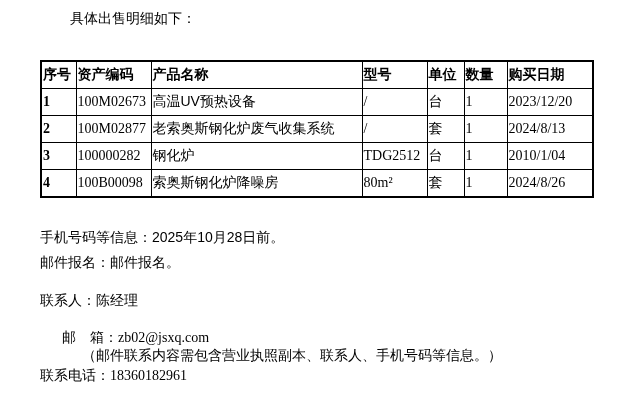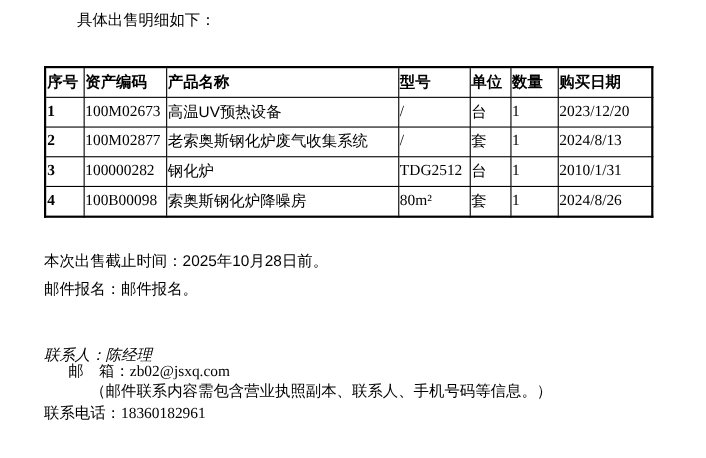--- a/index.html
+++ b/index.html
@@ -52,21 +52,21 @@
   }
 
   .line {
     position: absolute;
     left: 40px;
     white-space: nowrap;
     line-height: 16px;
   }
   .line-deadline   { top: 229px; }
   .line-registration { top: 254px; }
-  .line-person     { top: 314px; font-style: italic; }
+  .line-person     { top: 292px; }
   .line-email      { top: 329px; margin-left: 22px; }
   .line-email-note { top: 347px; left: 82px; }
   .line-phone      { top: 367px; }
 </style>
 </head>
 <body>
 
 <div class="page">
 
   <div class="title">具体出售明细如下：</div>
@@ -111,36 +111,36 @@
         <td class="col-qty">1</td>
         <td class="col-date">2024/8/13</td>
       </tr>
       <tr>
         <td class="col-index">3</td>
         <td class="col-code">100000282</td>
         <td class="col-product">钢化炉</td>
         <td class="col-model">TDG2512</td>
         <td class="col-unit">台</td>
         <td class="col-qty">1</td>
-        <td class="col-date">2010/1/31</td>
+        <td class="col-date">2010/1/04</td>
       </tr>
       <tr>
         <td class="col-index">4</td>
         <td class="col-code">100B00098</td>
         <td class="col-product">索奥斯钢化炉降噪房</td>
         <td class="col-model">80m²</td>
         <td class="col-unit">套</td>
         <td class="col-qty">1</td>
         <td class="col-date">2024/8/26</td>
       </tr>
     </tbody>
   </table>
 
   <div class="line line-deadline">
-    <span>本次出售截止时间：</span><span>2025年10月28日前。</span>
+    <span>手机号码等信息：</span><span>2025年10月28日前。</span>
   </div>
 
   <div class="line line-registration">
     <span>邮件报名：</span><span>邮件报名。</span>
   </div>
 
   <div class="line line-person">
     <span>联系人：</span><span>陈经理</span>
   </div>
 

